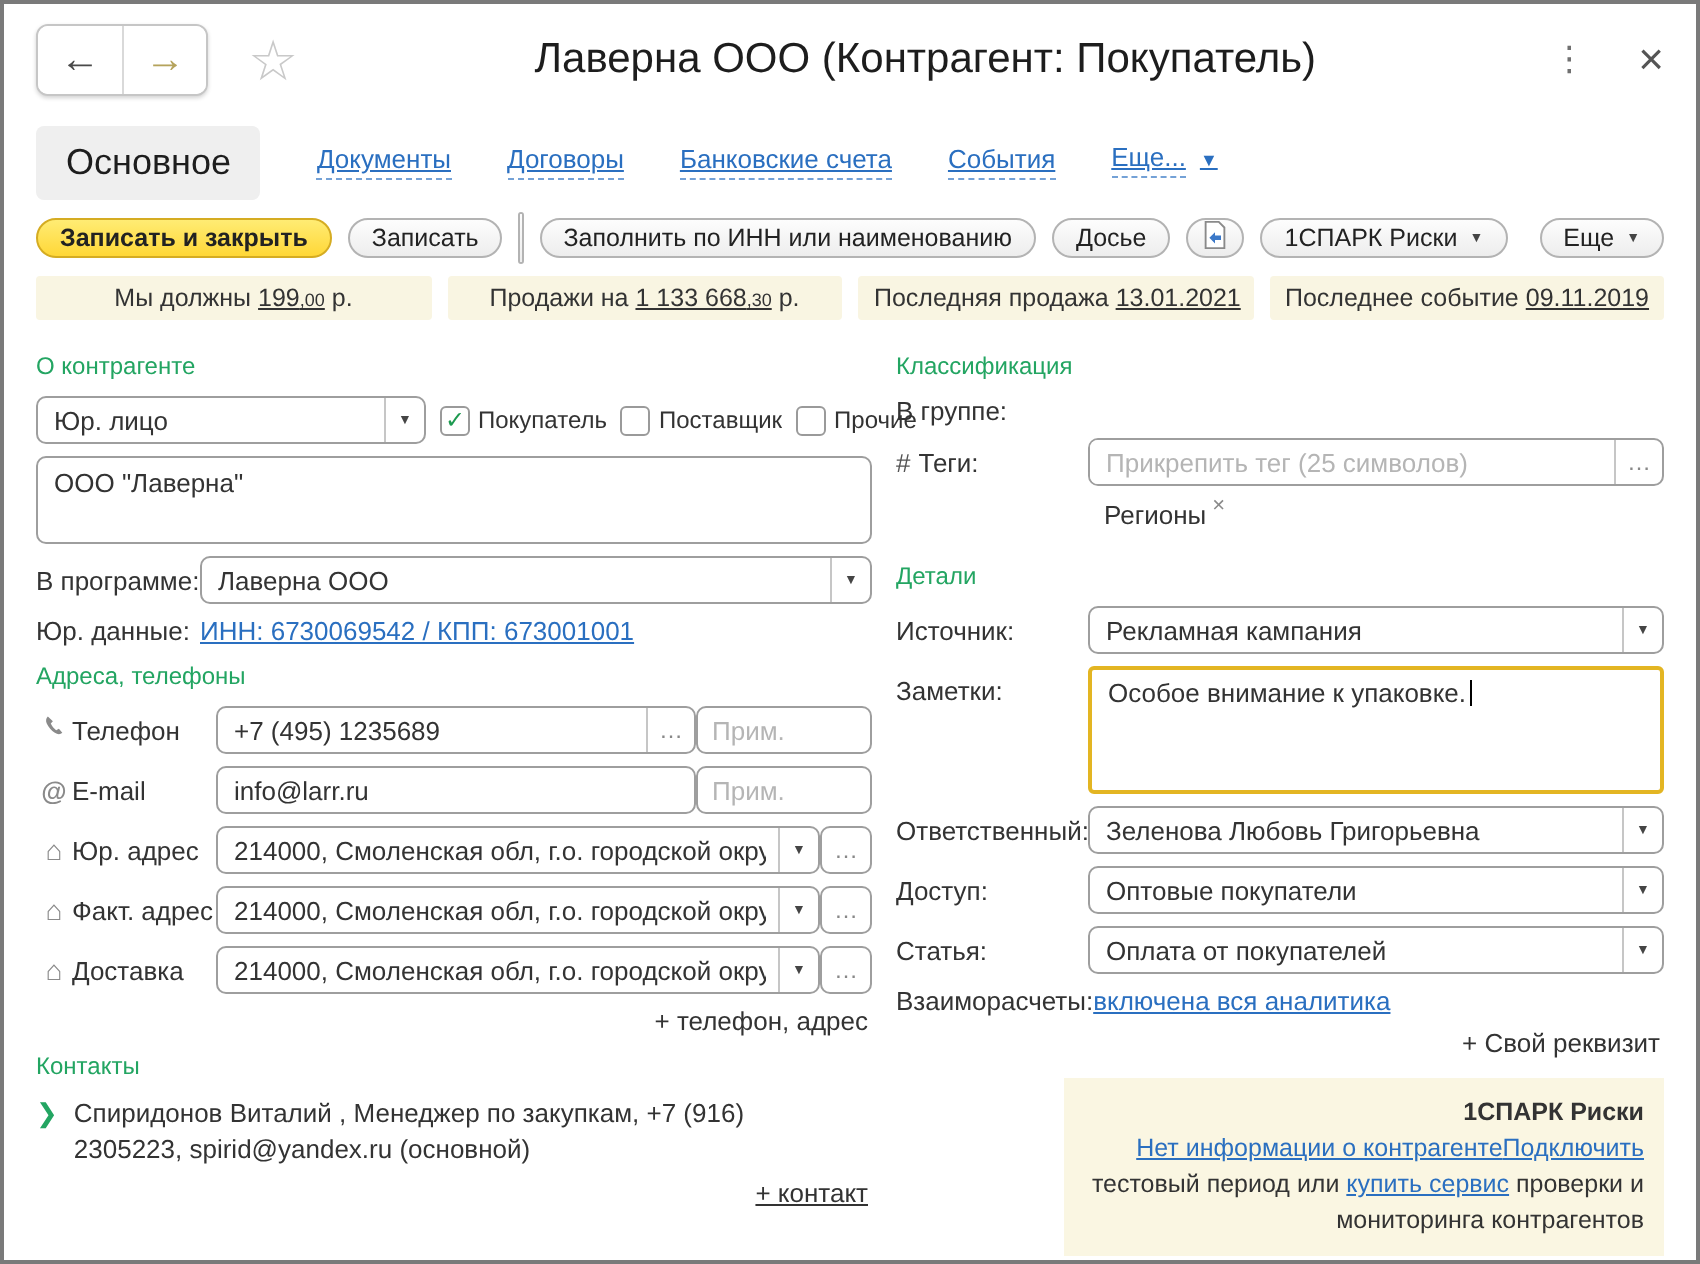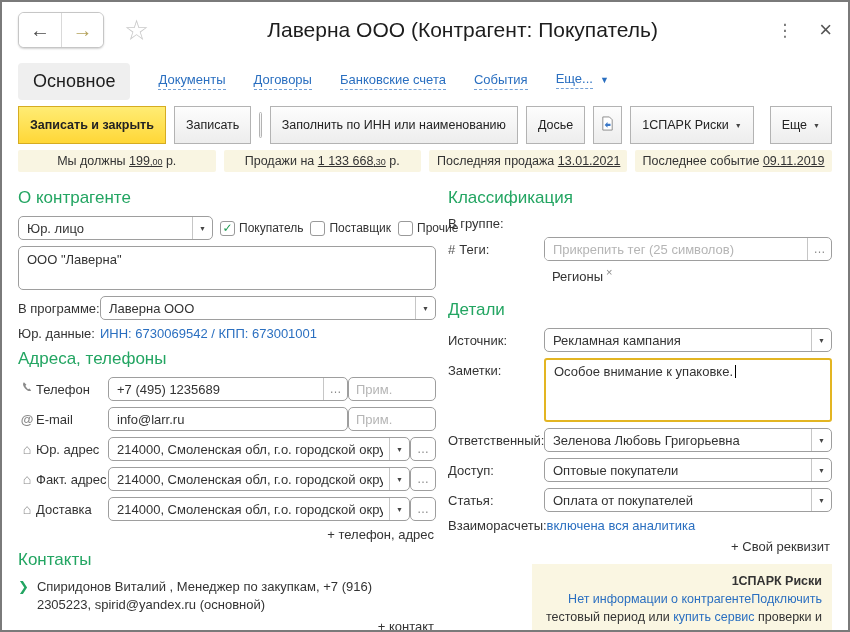--- a/index.html
+++ b/index.html
@@ -26,41 +26,41 @@
   .tab { font-size:18px; white-space:nowrap; cursor:pointer; }
   .tab.active { background:#efefef; border-radius:4px; padding:8px 15px; color:#1d1d1d; }
   .tab.link { color:#2a6fc0; border-bottom:1px dashed rgba(42,111,192,.65); padding-bottom:2px; }
   .tab.more { border-bottom:none; display:flex; align-items:center; gap:7px; }
   .tab.more .lbl { border-bottom:1px dashed rgba(42,111,192,.65); padding-bottom:2px; }
   .caret { font-size:7px; color:#454545; line-height:1; }
   .caret.blue { color:#2a6fc0; font-size:9px; }
 
   
   .toolbar { display:flex; align-items:center; gap:8px; padding:2px 16px 4px; }
-  .btn { height:38px; border:1px solid #b3b3b3; border-radius:0; background:linear-gradient(#fdfdfd,#ededed);
+  .btn { height:20px; border:1px solid #b3b3b3; border-radius:12px; background:linear-gradient(#fdfdfd,#ededed);
          font-family:inherit; font-size:12.5px; color:#222; padding:0 11px; display:inline-flex;
          align-items:center; gap:6px; cursor:pointer; white-space:nowrap; }
   .btn.primary { background:linear-gradient(#ffec74,#ffd737); border-color:#d5ac22; font-weight:bold; }
   .btn-group { display:flex; border:1px solid #b3b3b3; border-radius:4px; overflow:hidden; height:26px; }
   .seg { display:flex; align-items:center; gap:5px; padding:0 7px; background:linear-gradient(#fdfdfd,#ededed); cursor:pointer; }
   .btn.iconb { padding:0 6px; }
   .spacer { flex:1; }
 
   
   .statusbar { display:flex; gap:8px; padding:2px 16px 4px; }
   .pill { flex:1; background:#f9f5e2; border-radius:2px; padding:4px 8px; font-size:12.5px; color:#333;
           text-align:center; white-space:nowrap; overflow:hidden; }
   .u { text-decoration:underline; }
   .frac { font-size:9px; }
 
   
   .content { display:flex; gap:12px; padding:4px 16px 0; }
   .col-left { width:418px; flex:none; }
   .col-right { flex:1; min-width:0; }
-  .sect { color:#23a562; font-size:17px; margin:8px 0 8px; }
+  .sect { color:#23a562; font-size:12px; margin:8px 0 8px; }
 
   .frow { display:flex; align-items:center; gap:0; margin-bottom:6px; }
   .frow.start { align-items:flex-start; }
   .flabel { font-size:13px; color:#333; white-space:nowrap; }
   .w80 { width:82px; flex:none; }
   .w72 { width:72px; flex:none; }
   .rlabel { width:96px; flex:none; font-size:13px; display:flex; gap:4px; align-items:center; white-space:nowrap; }
   .ficon { width:18px; flex:none; text-align:center; color:#8a8a8a; font-size:14px; }
 
   .field { height:24px; border:1px solid #9e9e9e; border-radius:5px; background:#fff; display:flex;
@@ -81,21 +81,21 @@
   .notes { border:2px solid #e3b522; border-radius:3px; height:64px; flex:1; min-width:0; padding:4px 8px;
            font-size:13px; background:#fff; }
   .tcaret { display:inline-block; width:1px; height:13px; background:#000; margin-left:2px; vertical-align:-2px; }
 
   .cbwrap { display:flex; align-items:center; gap:4px; cursor:pointer; white-space:nowrap; }
   .cb { width:15px; height:15px; border:1px solid #9a9a9a; border-radius:3px; background:#fff; flex:none;
         display:flex; align-items:center; justify-content:center; }
   .cb .mark { color:#1d9a50; font-weight:bold; font-size:12px; line-height:1; }
   .cblabel { font-size:12px; }
 
-  .link { color:#2a6fc0; font-size:13px; cursor:pointer; }
+  .link { color:#2a6fc0; text-decoration:underline; font-size:13px; cursor:pointer; }
   .plain-add { display:block; text-align:right; color:#333; font-size:13px; margin:4px 2px 8px 0;
                text-decoration:none; cursor:pointer; }
   .link-dark { color:#333; text-decoration:underline; font-size:13px; cursor:pointer; }
   .right-al { display:block; text-align:right; margin:6px 2px 6px 0; }
 
   .contact-row { display:flex; gap:8px; margin:2px 0 4px; }
   .chev { color:#23a562; font-weight:bold; font-size:13px; cursor:pointer; margin-top:1px; }
   .contact-text { font-size:13px; line-height:1.35; max-width:370px; color:#333; }
 
   .chip { margin-left:104px; display:inline-flex; align-items:flex-start; gap:3px; font-size:13px; margin-bottom:8px; }

